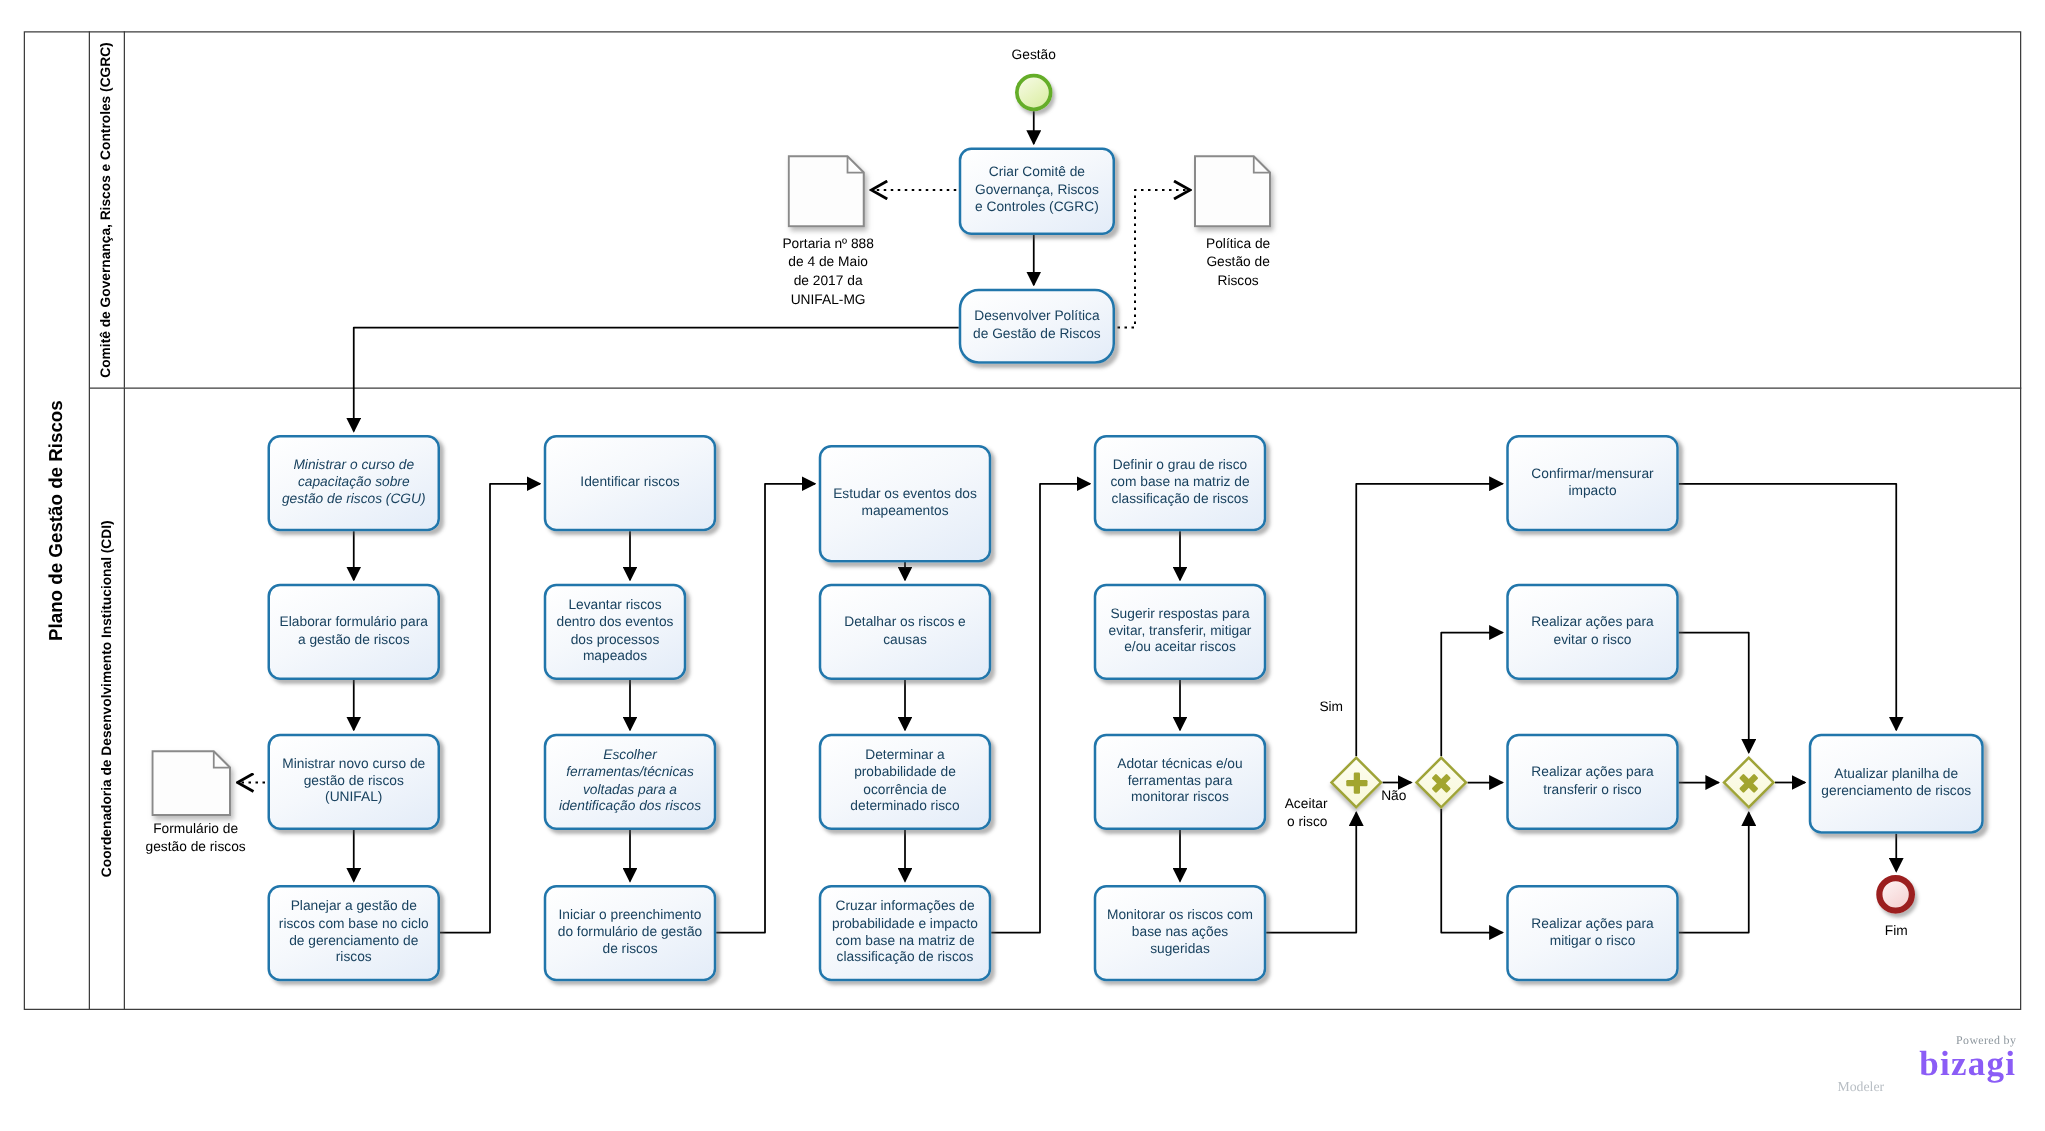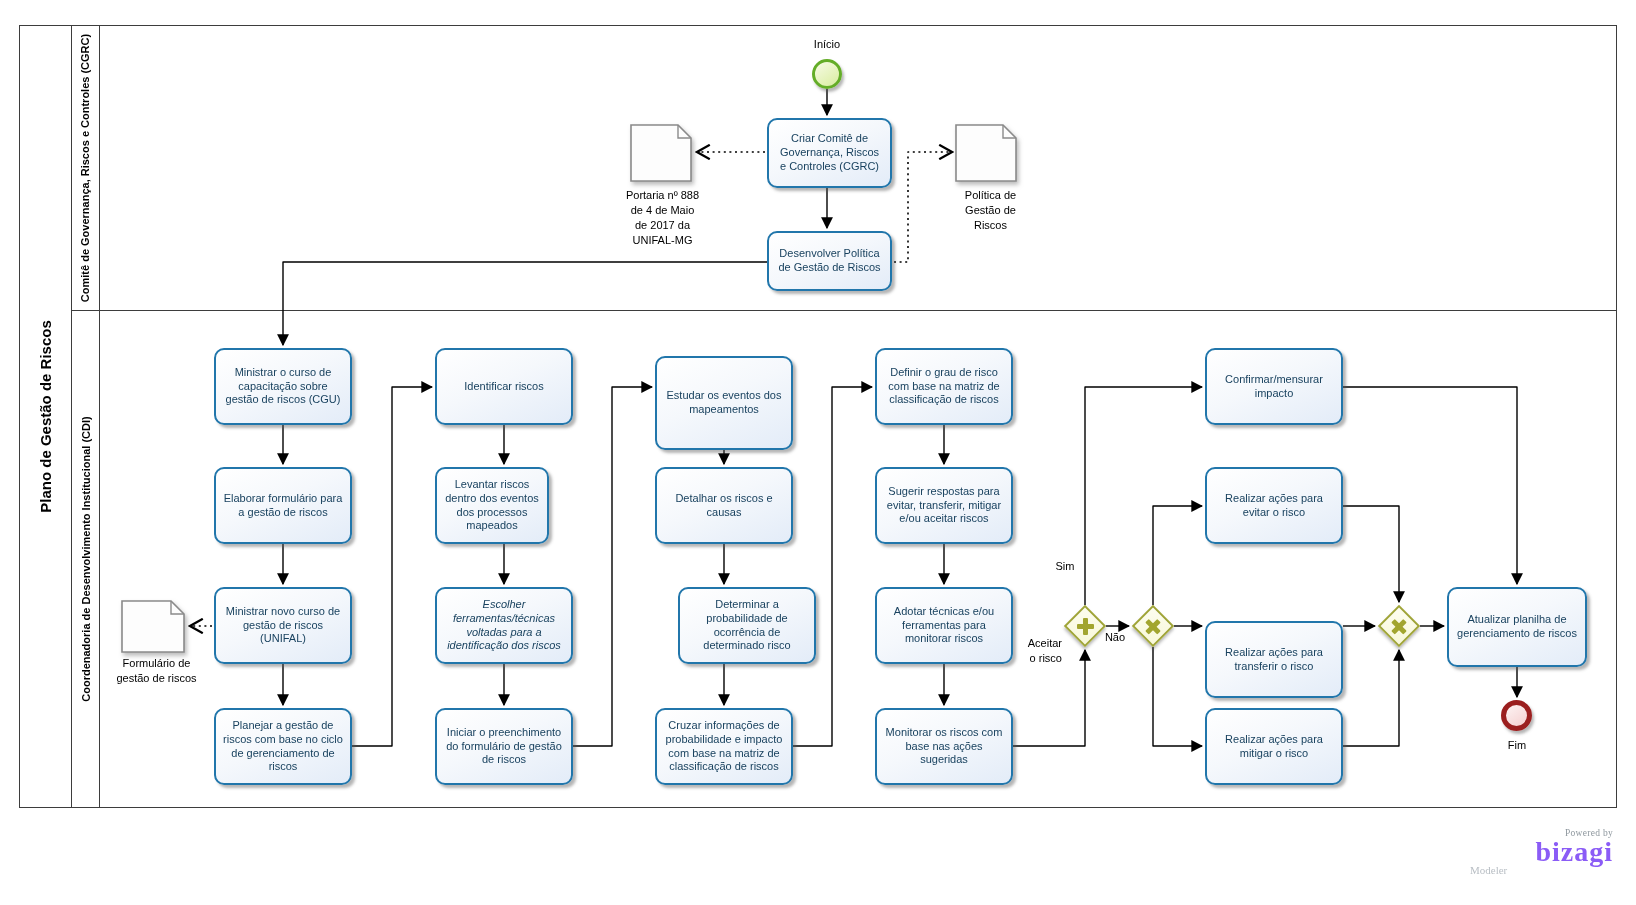--- a/index.html
+++ b/index.html
@@ -106,51 +106,51 @@
     <polyline points="1343,626 1375,626" marker-end="url(#arrow)"></polyline>
     <polyline points="1343,746 1399,746 1399,650" marker-end="url(#arrow)"></polyline>
     <polyline points="1420,626 1444,626" marker-end="url(#arrow)"></polyline>
     <polyline points="1343,387 1517,387 1517,584" marker-end="url(#arrow)"></polyline>
     <polyline points="1517,667 1517,697" marker-end="url(#arrow)"></polyline>
     <polyline class="assoc" points="765,152 697,152" marker-end="url(#oarrow)"></polyline>
     <polyline class="assoc" points="894,262 908,262 908,152 952,152" marker-end="url(#oarrow)"></polyline>
     <polyline class="assoc" points="212,626 190,626" marker-end="url(#oarrow)"></polyline>
   </svg>
 
-  <div class="lbl" style="left:797px; top:37px; width:60px;">Início</div>
+  <div class="lbl" style="left:797px; top:37px; width:60px;">Gestão</div>
   <div class="event start" style="left:812px; top:59px;"></div>
   <div class="event end" style="left:1501px; top:700px;"></div>
   <div class="lbl" style="left:1487px; top:738px; width:60px;">Fim</div>
 
   <div class="task" style="left:767px; top:118px; width:125px; height:70px;">Criar Comitê de Governança, Riscos e Controles (CGRC)</div>
-  <div class="task" style="left:767px; top:231px; width:125px; height:60px;">Desenvolver Política de Gestão de Riscos</div>
-
-  <div class="task" style="left:214px; top:348px; width:138px; height:77px;">Ministrar o curso de capacitação sobre gestão de riscos (CGU)</div>
+  <div class="task" style="left:767px; top:231px; width:125px; height:60px;border-radius:16px;">Desenvolver Política de Gestão de Riscos</div>
+
+  <div class="task" style="left:214px; top:348px; width:138px; height:77px;font-style:italic;">Ministrar o curso de capacitação sobre gestão de riscos (CGU)</div>
   <div class="task" style="left:214px; top:467px; width:138px; height:77px;">Elaborar formulário para a gestão de riscos</div>
   <div class="task" style="left:214px; top:587px; width:138px; height:77px;">Ministrar novo curso de gestão de riscos (UNIFAL)</div>
   <div class="task" style="left:214px; top:708px; width:138px; height:77px;">Planejar a gestão de riscos com base no ciclo de gerenciamento de riscos</div>
 
   <div class="task" style="left:435px; top:348px; width:138px; height:77px;">Identificar riscos</div>
   <div class="task" style="left:435px; top:467px; width:114px; height:77px;">Levantar riscos dentro dos eventos dos processos mapeados</div>
   <div class="task" style="left:435px; top:587px; width:138px; height:77px;font-style:italic;">Escolher ferramentas/técnicas voltadas para a identificação dos riscos</div>
   <div class="task" style="left:435px; top:708px; width:138px; height:77px;">Iniciar o preenchimento do formulário de gestão de riscos</div>
 
   <div class="task" style="left:655px; top:356px; width:138px; height:94px;">Estudar os eventos dos mapeamentos</div>
   <div class="task" style="left:655px; top:467px; width:138px; height:77px;">Detalhar os riscos e causas</div>
-  <div class="task" style="left:655px; top:587px; width:138px; height:77px;margin-left:23px;">Determinar a probabilidade de ocorrência de determinado risco</div>
+  <div class="task" style="left:655px; top:587px; width:138px; height:77px;">Determinar a probabilidade de ocorrência de determinado risco</div>
   <div class="task" style="left:655px; top:708px; width:138px; height:77px;">Cruzar informações de probabilidade e impacto com base na matriz de classificação de riscos</div>
 
   <div class="task" style="left:875px; top:348px; width:138px; height:77px;">Definir o grau de risco com base na matriz de classificação de riscos</div>
   <div class="task" style="left:875px; top:467px; width:138px; height:77px;">Sugerir respostas para evitar, transferir, mitigar e/ou aceitar riscos</div>
   <div class="task" style="left:875px; top:587px; width:138px; height:77px;">Adotar técnicas e/ou ferramentas para monitorar riscos</div>
   <div class="task" style="left:875px; top:708px; width:138px; height:77px;">Monitorar os riscos com base nas ações sugeridas</div>
 
   <div class="task" style="left:1205px; top:348px; width:138px; height:77px;">Confirmar/mensurar impacto</div>
   <div class="task" style="left:1205px; top:467px; width:138px; height:77px;">Realizar ações para evitar o risco</div>
-  <div class="task" style="left:1205px; top:621px; width:138px; height:77px;">Realizar ações para transferir o risco</div>
+  <div class="task" style="left:1205px; top:587px; width:138px; height:77px;">Realizar ações para transferir o risco</div>
   <div class="task" style="left:1205px; top:708px; width:138px; height:77px;">Realizar ações para mitigar o risco</div>
 
   <div class="task" style="left:1447px; top:587px; width:140px; height:80px;">Atualizar planilha de gerenciamento de riscos</div>
 
   <div class="gateway" style="left:1070px; top:611px;"></div>
   <div class="gw-glyph" style="left:1070px; top:611px;">
       <span class="bar-h"></span>
       <span class="bar-v"></span>
     </div>
   <div class="gateway" style="left:1138px; top:611px;"></div>

